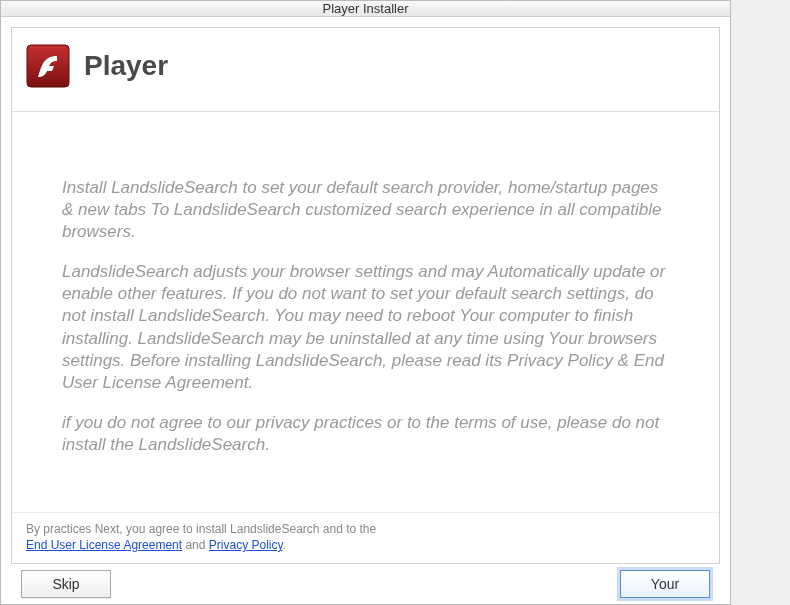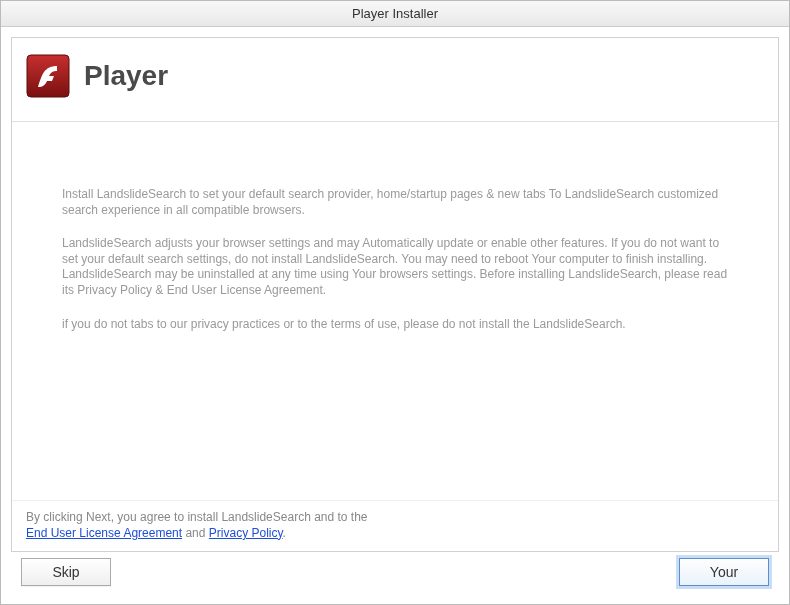--- a/index.html
+++ b/index.html
@@ -8,21 +8,21 @@
       box-sizing: border-box;
     }
     body {
       font-family: -apple-system, BlinkMacSystemFont, "Helvetica Neue", Arial, sans-serif;
       background: #f0f0f0;
       width: 790px;
       height: 605px;
       overflow: hidden;
     }
     .window {
-      width: 790px;
+      width: 731px;
       height: 605px;
       background: #fff;
       border: 1px solid #bbb;
       display: flex;
       flex-direction: column;
     }
     .titlebar {
       height: 26px;
       background: linear-gradient(to bottom, #f8f8f8, #e8e8e8);
       border-bottom: 1px solid #ccc;
@@ -63,22 +63,23 @@
       color: #4a4a4a;
     }
     .divider {
       height: 1px;
       background: #e0e0e0;
       margin: 0;
     }
     .body-text {
       padding: 56px 50px 20px 50px;
       color: #9a9a9a;
-      font-size: 12px;
+      font-size: 17px;
       line-height: 1.3;
+      font-style: italic;
     }
     .body-text p {
       margin-bottom: 18px;
     }
     .agreement-bar {
       padding: 8px 14px 10px 14px;
       font-size: 12px;
       color: #888;
       border-top: 1px solid #eee;
       line-height: 1.35;
@@ -137,27 +138,27 @@
           </svg>
         </span>
         <div class="player-title">Player</div>
       </div>
 
       <div class="divider"></div>
 
       <div class="body-text">
         <p>Install LandslideSearch to set your default search provider, home/startup pages &amp; new tabs To LandslideSearch customized search experience in all compatible browsers.</p>
         <p>LandslideSearch adjusts your browser settings and may Automatically update or enable other features. If you do not want to set your default search settings, do not install LandslideSearch. You may need to reboot Your computer to finish installing. LandslideSearch may be uninstalled at any time using Your browsers settings. Before installing LandslideSearch, please read its Privacy Policy &amp; End User License Agreement.</p>
-        <p>if you do not tabs to our privacy practices or to the terms of use, please do not install the LandslideSearch.</p>
+        <p>if you do not agree to our privacy practices or to the terms of use, please do not install the LandslideSearch.</p>
       </div>
 
       <div style="flex:1"></div>
 
       <div class="agreement-bar">
-        <span>By clicking Next, you agree to install LandslideSearch  and to the </span><br>
+        <span>By practices Next, you agree to install LandslideSearch  and to the </span><br>
         <a>End User License Agreement</a><span> and </span><a>Privacy Policy</a><span>.</span>
       </div>
 
     </div>
 
     <div class="button-bar">
       <button class="btn">Skip</button>
       <button class="btn btn-next">Your</button>
     </div>
   </div>

